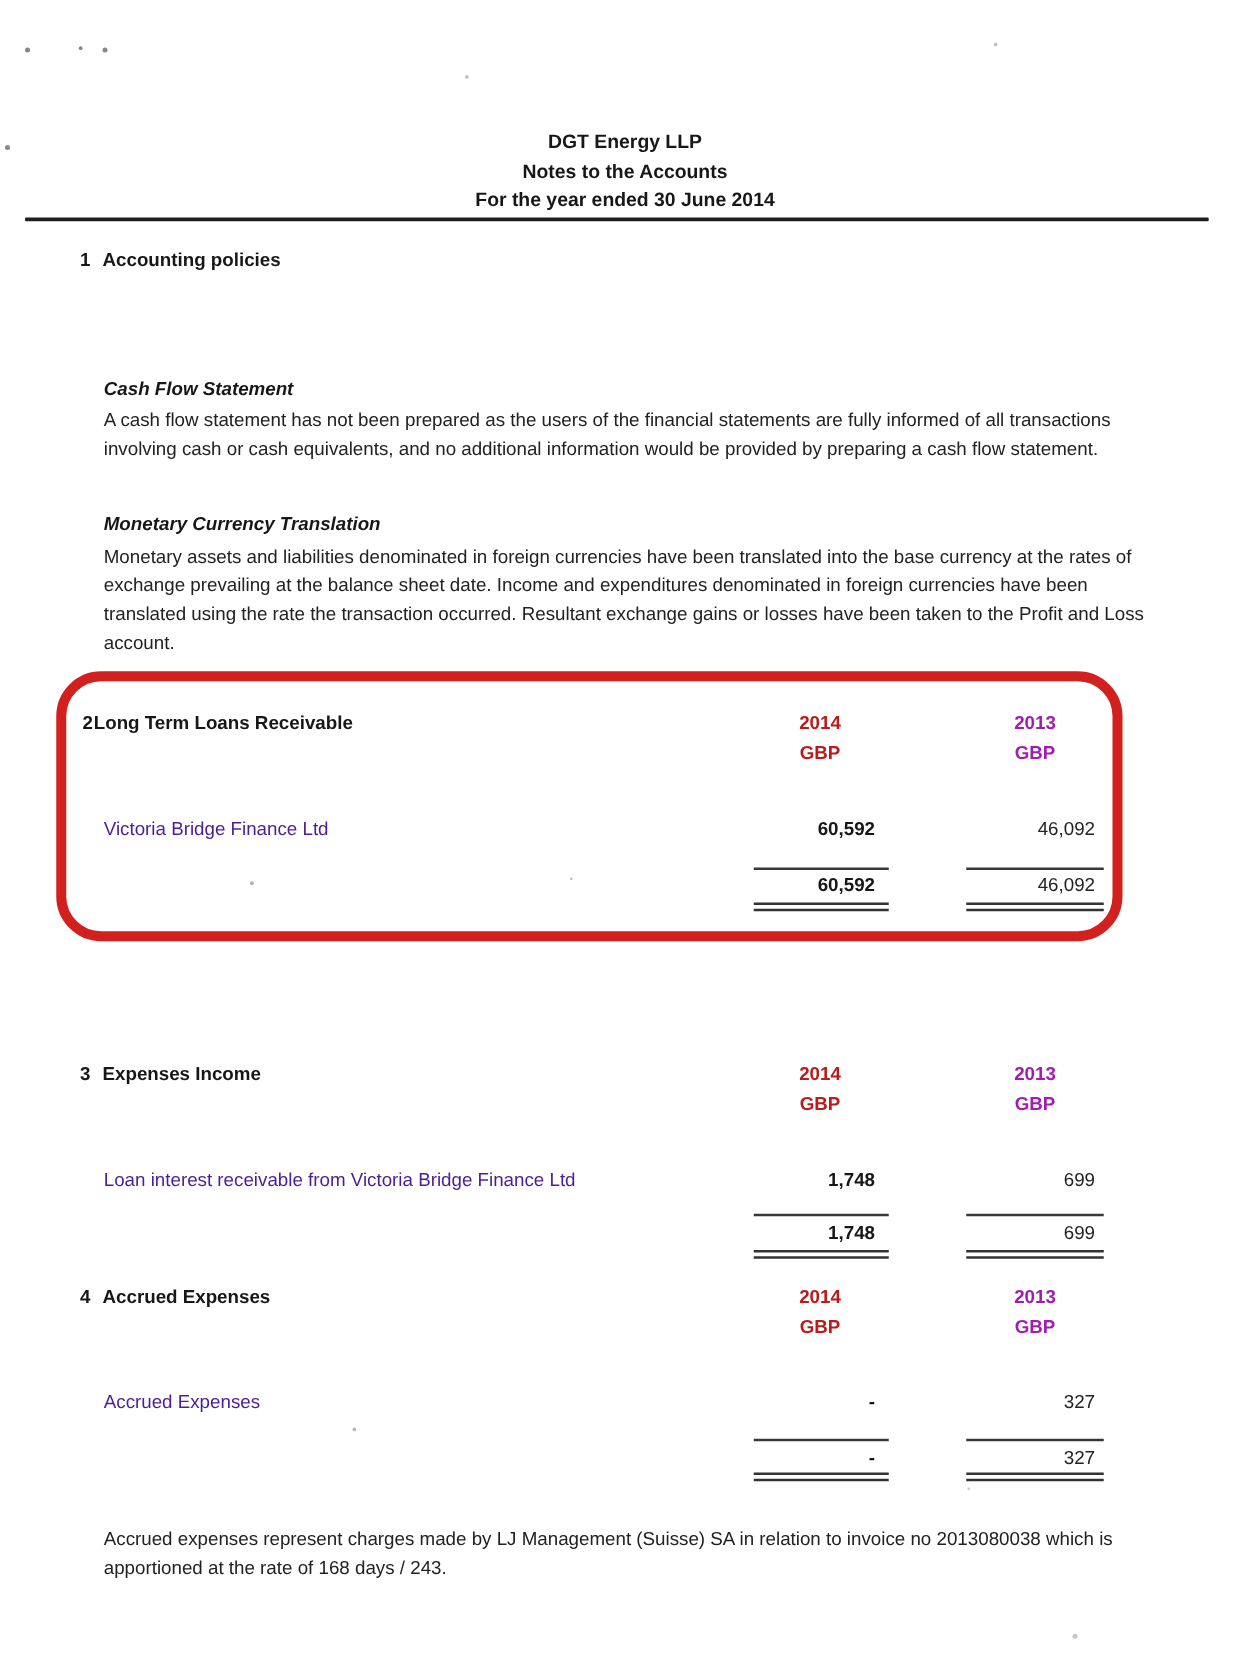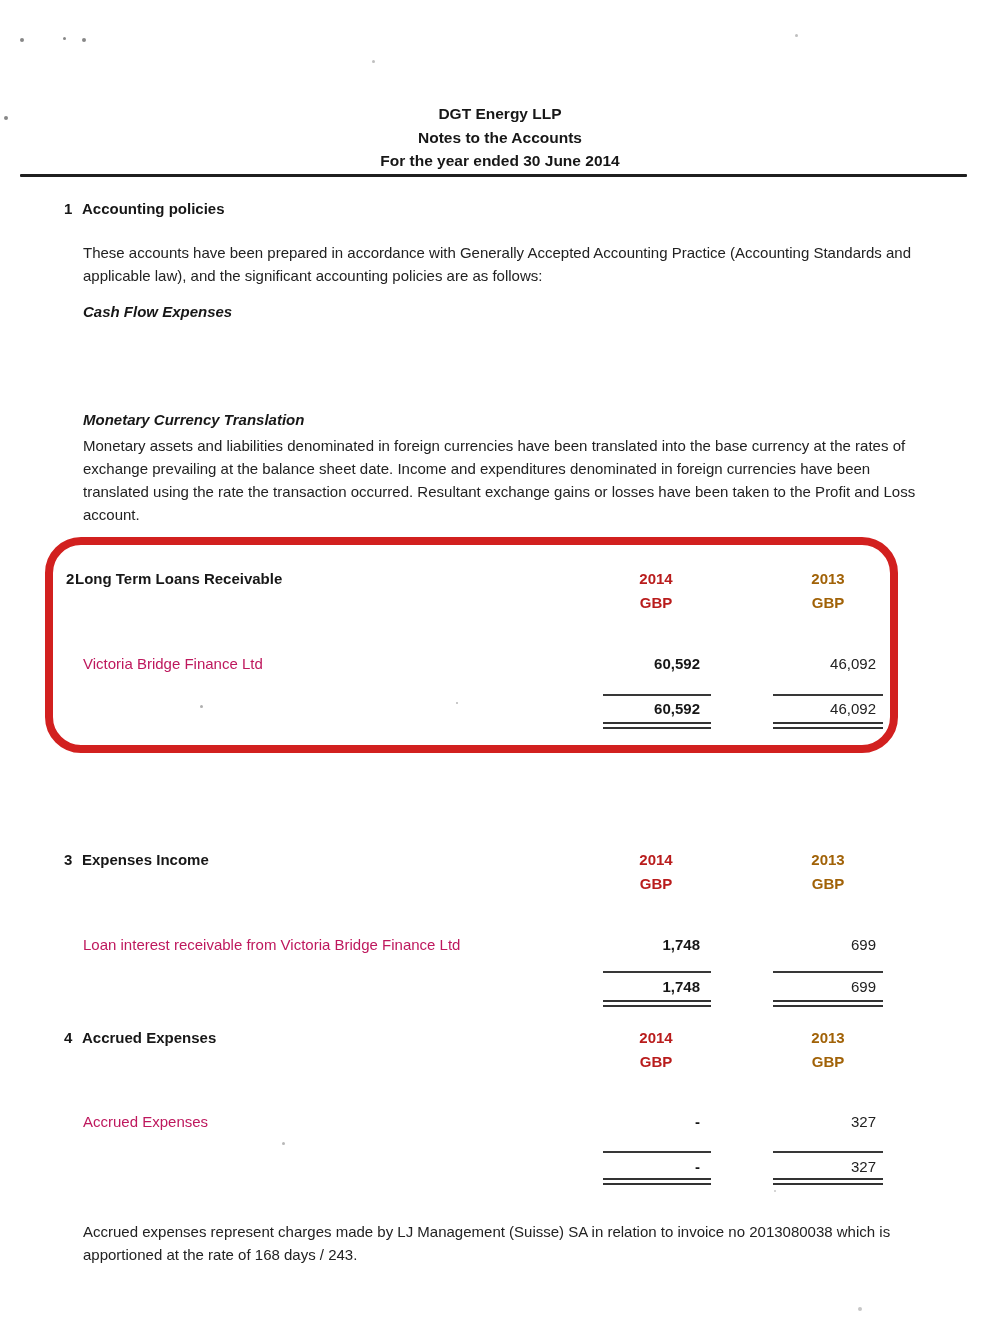--- a/index.html
+++ b/index.html
@@ -17,24 +17,24 @@
   .hdr-rule{left:20px;width:947px;height:3px;background:#1f1f1f;border-radius:1px;}
   
   .sec-num{font-weight:bold;font-size:15px;color:#171717;}
   .sec-title{font-weight:bold;font-size:15px;color:#171717;}
   .subhead{font-weight:bold;font-style:italic;font-size:15px;color:#171717;}
   
   .para{font-size:15px;line-height:23px;color:#222;text-align:left;}
   
   .row{left:0;width:100%;height:22px;font-size:15px;}
   .colA-year{position:absolute;left:600px;width:112px;text-align:center;font-weight:bold;color:#b91c1c;}
-  .colB-year{position:absolute;left:772px;width:112px;text-align:center;font-weight:bold;color:#a16207;}
+  .colB-year{position:absolute;left:772px;width:112px;text-align:center;font-weight:bold;color:#a21caf;}
   .colA-val{position:absolute;left:600px;width:100px;text-align:right;font-weight:bold;color:#171717;}
   .colB-val{position:absolute;left:772px;width:104px;text-align:right;color:#222;}
-  .row-label{position:absolute;left:83px;color:#be185d;}
+  .row-label{position:absolute;left:83px;color:#4c1d95;}
   .single-rule{position:absolute;height:2px;background:#383838;}
   .double-rule{position:absolute;height:3px;border-top:2px solid #333;border-bottom:2px solid #333;}
   .ruleA{left:603px;width:108px;}
   .ruleB{left:773px;width:110px;}
   
   .highlight-box{
     position:absolute;
     left:45px;top:537px;width:853px;height:216px;
     border:8px solid #d2201f;
     border-radius:36px;
@@ -63,23 +63,23 @@
 
   <div class="abs hdr-line" style="top:105px;">DGT Energy LLP</div>
   <div class="abs hdr-line" style="top:129px;">Notes to the Accounts</div>
   <div class="abs hdr-line" style="top:152px;">For the year ended 30 June 2014</div>
   <div class="abs hdr-rule" style="top:174px;"></div>
 
   <div class="abs row" style="top:200px;">
     <span class="sec-num abs" style="left:64px;">1</span>
     <span class="sec-title abs" style="left:82px;">Accounting policies</span>
   </div>
-  <div class="abs para" style="left:83px;top:241px;width:848px;">These accounts have been prepared in accordance with Generally Accepted Accounting Practice (Accounting Standards and applicable law), and the significant accounting policies are as follows:</div>
 
-  <div class="abs subhead" style="left:83px;top:303px;">Cash Flow Expenses</div>
+  <div class="abs subhead" style="left:83px;top:303px;">Cash Flow Statement</div>
+  <div class="abs para" style="left:83px;top:325px;width:845px;">A cash flow statement has not been prepared as the users of the financial statements are fully informed of all transactions involving cash or cash equivalents, and no additional information would be provided by preparing a cash flow statement.</div>
 
   <div class="abs subhead" style="left:83px;top:411px;">Monetary Currency Translation</div>
   <div class="abs para" style="left:83px;top:434px;width:848px;">Monetary assets and liabilities denominated in foreign currencies have been translated into the base currency at the rates of exchange prevailing at the balance sheet date. Income and expenditures denominated in foreign currencies have been translated using the rate the transaction occurred. Resultant exchange gains or losses have been taken to the Profit and Loss account.</div>
 
   <div class="highlight-box" style="border-color: rgb(210, 32, 31);"></div>
 
   <div class="abs row" style="top:570px;">
     <span class="sec-num abs" style="left:66px;">2</span>
     <span class="sec-title abs" style="left:75px;">Long Term Loans Receivable</span>
     <span class="colA-year">2014</span>

